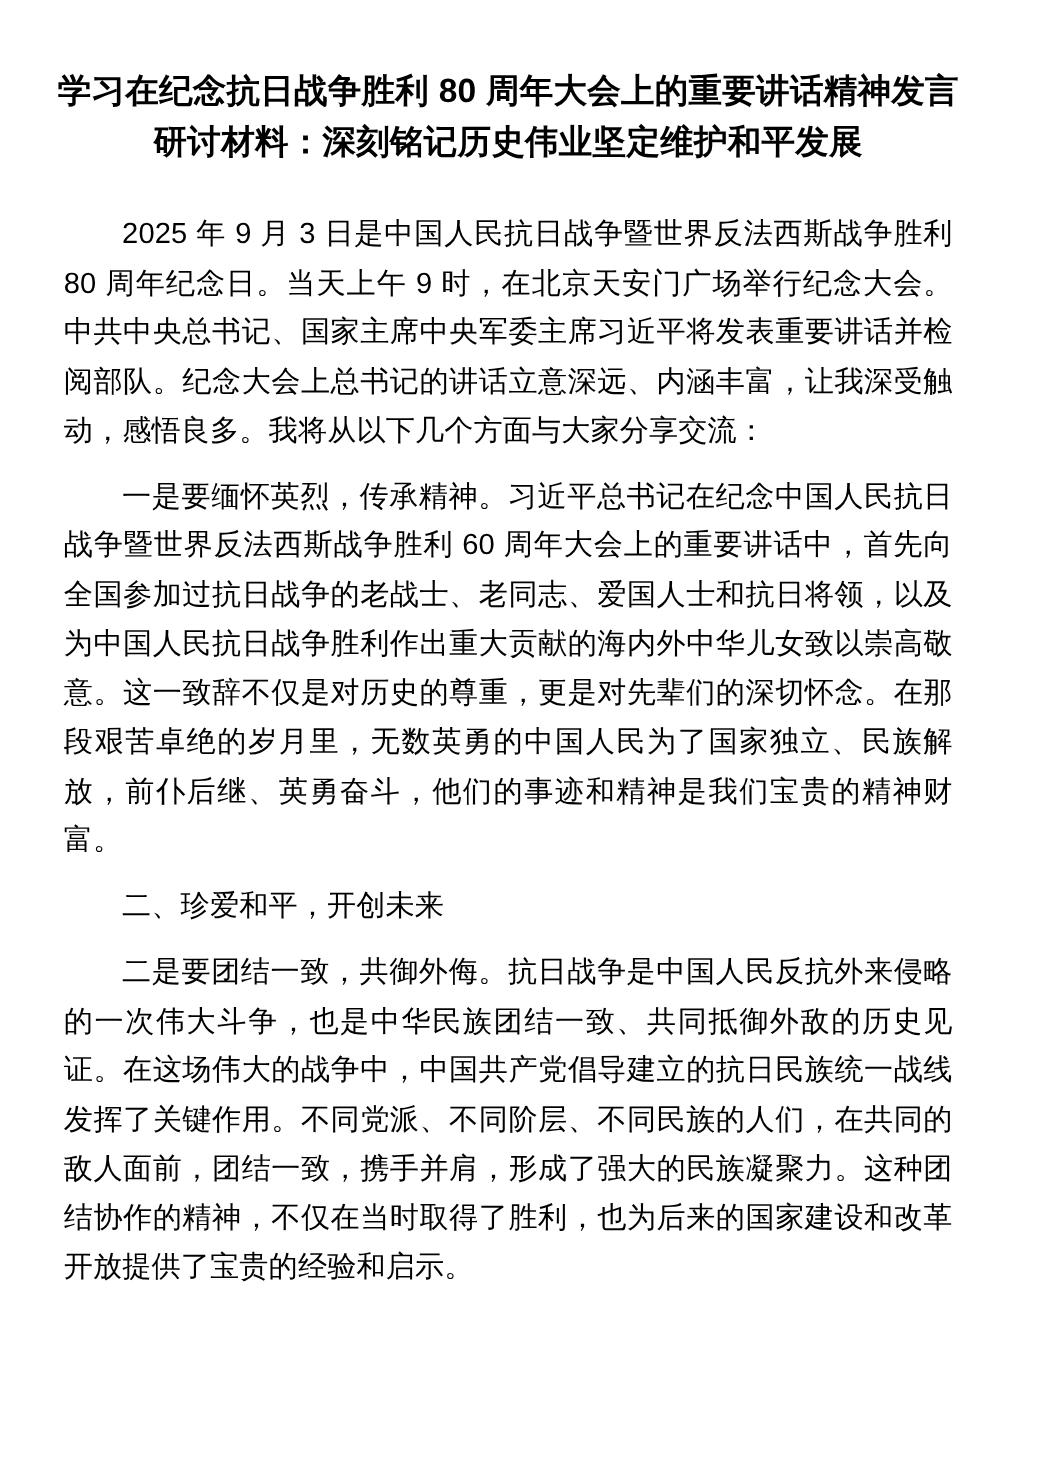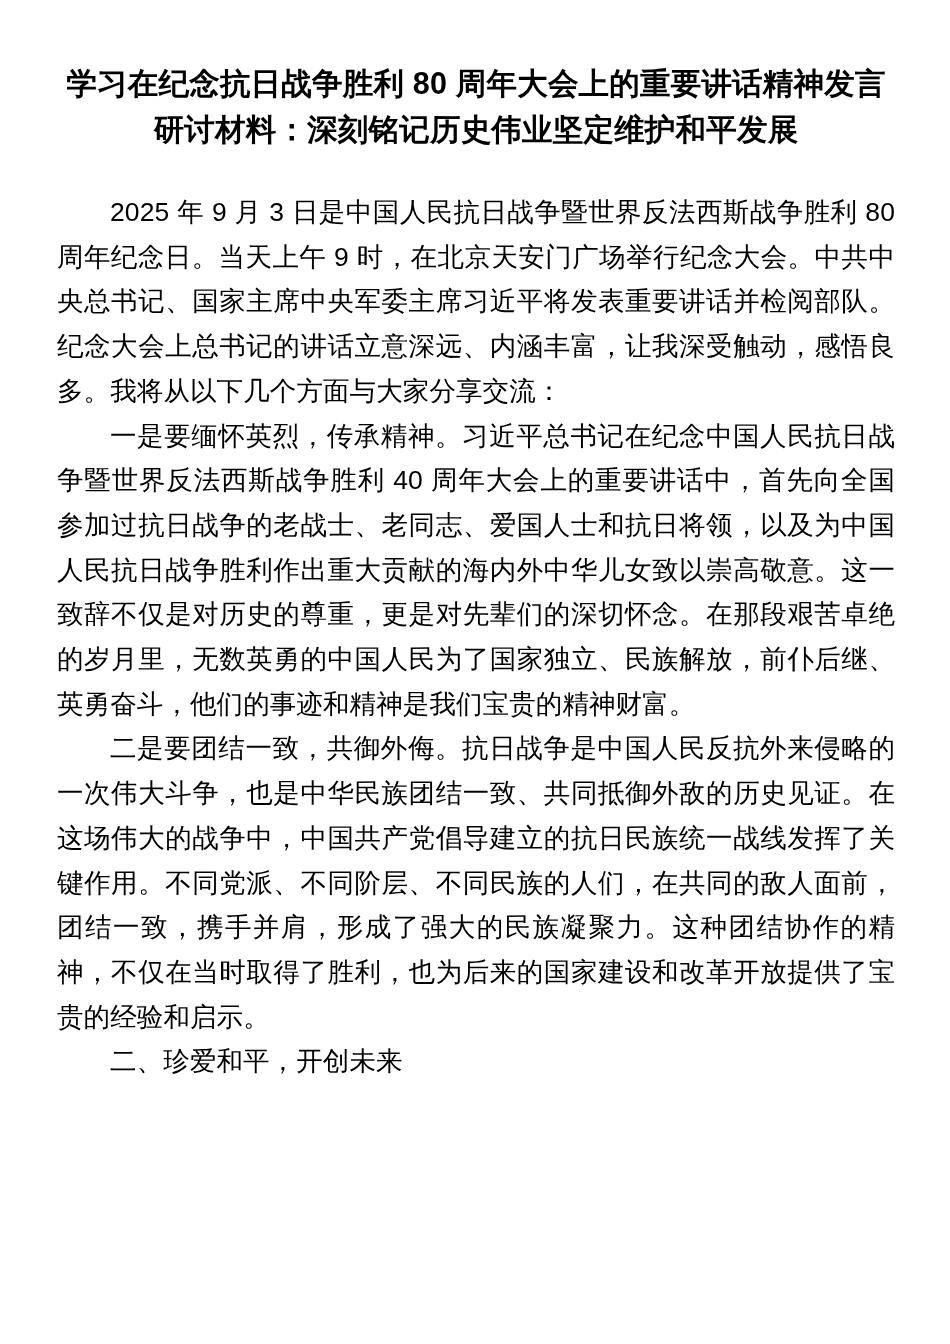--- a/index.html
+++ b/index.html
@@ -15,21 +15,21 @@
     position: relative;
     width: 950px;
     height: 1344px;
     background: #ffffff;
     overflow: hidden;
     box-sizing: border-box;
     padding: 0;
   }
   .doc-body {
     position: absolute;
-    left: 57px;
+    left: 43px;
     top: 0;
     width: 838px;
   }
   .doc-title {
     font-size: 30.5px;
     font-weight: 700;
     line-height: 46px;
     text-align: center;
     letter-spacing: 0.2px;
     margin: 0;
@@ -37,21 +37,21 @@
     word-break: break-all;
     text-align-last: center;
   }
   .para {
     font-size: 26.5px;
     font-weight: 400;
     line-height: 44.7px;
     text-align: justify;
     text-justify: inter-character;
     text-indent: 53px;
-    margin: 0;
+    margin: 15px;
     word-break: break-all;
     letter-spacing: 0.1px;
   }
   .para.first {
     margin-top: 38px;
   }
   .lead {
     font-weight: 400;
   }
 </style>
@@ -59,20 +59,20 @@
 <body>
 
 <div id="page">
   <div class="doc-body">
 
     <h1 class="doc-title">学习在纪念抗日战争胜利 80 周年大会上的重要讲话精神发言研讨材料：深刻铭记历史伟业坚定维护和平发展</h1>
 
     <p class="para first"><span>2025 年 9 月 3 日是中国人民抗日战争暨世界反法西斯战争胜利 80 周年纪念日。当天上午 9 时，在北京天安门广场举行纪念大会。中共中央总书记、国家主席中央军委主席习近平将发表重要讲话并检阅部队。纪念大会上总书记的讲话立意深远、内涵丰富，让我深受触动，感悟良多。我将从以下几个方面与大家分享交流：</span></p>
 
 
-    <p class="para"><span class="lead">一是</span><span>要缅怀英烈，传承精神。习近平总书记在纪念中国人民抗日战争暨世界反法西斯战争胜利 40 周年大会上的重要讲话中，首先向全国参加过抗日战争的老战士、老同志、爱国人士和抗日将领，以及为中国人民抗日战争胜利作出重大贡献的海内外中华儿女致以崇高敬意。这一致辞不仅是对历史的尊重，更是对先辈们的深切怀念。在那段艰苦卓绝的岁月里，无数英勇的中国人民为了国家独立、民族解放，前仆后继、英勇奋斗，他们的事迹和精神是我们宝贵的精神财富。</span></p>
+    <p class="para"><span class="lead">一是</span><span>要缅怀英烈，传承精神。习近平总书记在纪念中国人民抗日战争暨世界反法西斯战争胜利 60 周年大会上的重要讲话中，首先向全国参加过抗日战争的老战士、老同志、爱国人士和抗日将领，以及为中国人民抗日战争胜利作出重大贡献的海内外中华儿女致以崇高敬意。这一致辞不仅是对历史的尊重，更是对先辈们的深切怀念。在那段艰苦卓绝的岁月里，无数英勇的中国人民为了国家独立、民族解放，前仆后继、英勇奋斗，他们的事迹和精神是我们宝贵的精神财富。</span></p>
+
+    <p class="para"><span>二、珍爱和平，开创未来</span></p>
 
     <p class="para"><span class="lead">二是</span><span>要团结一致，共御外侮。抗日战争是中国人民反抗外来侵略的一次伟大斗争，也是中华民族团结一致、共同抵御外敌的历史见证。在这场伟大的战争中，中国共产党倡导建立的抗日民族统一战线发挥了关键作用。不同党派、不同阶层、不同民族的人们，在共同的敌人面前，团结一致，携手并肩，形成了强大的民族凝聚力。这种团结协作的精神，不仅在当时取得了胜利，也为后来的国家建设和改革开放提供了宝贵的经验和启示。</span></p>
-
-    <p class="para"><span>二、珍爱和平，开创未来</span></p>
 
   </div>
 </div>
 
 </body></html>

